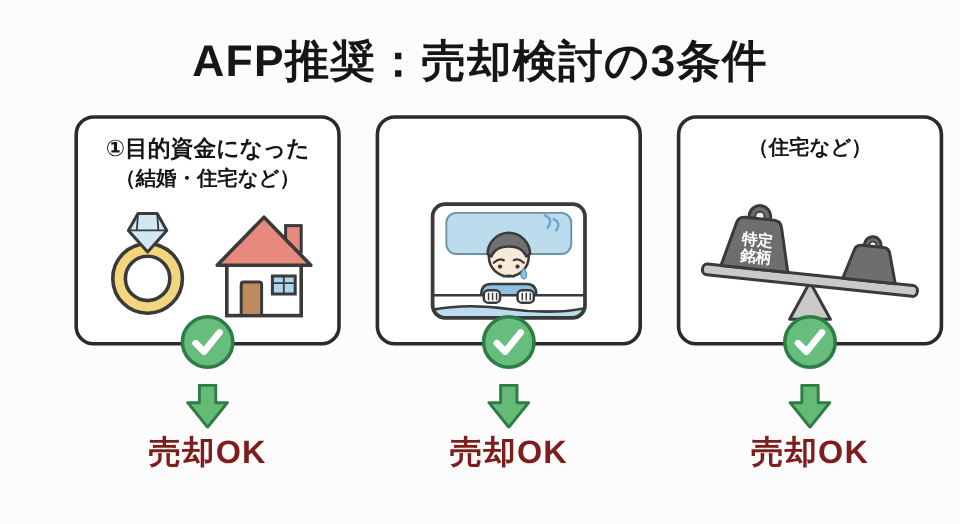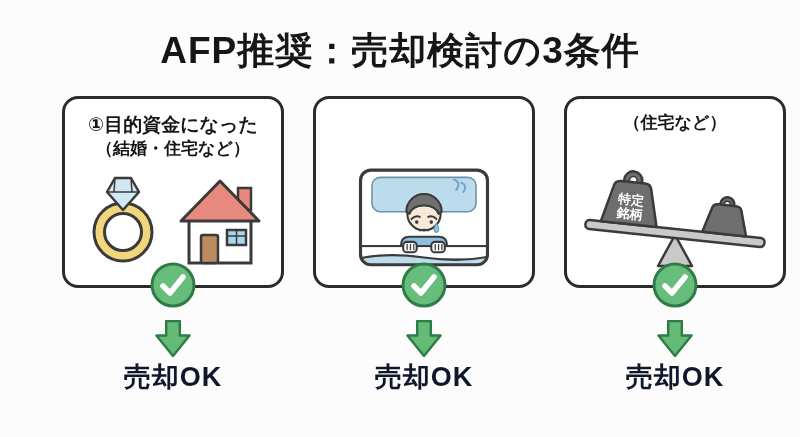--- a/index.html
+++ b/index.html
@@ -13,21 +13,21 @@
   .box{position:relative;box-sizing:border-box;width:222px;height:192px;
        background:#ffffff;border:3px solid #2b2b2b;border-radius:16px;}
   .box-title{margin-top:13px;text-align:center;font-weight:800;color:#161616;line-height:1.35;}
   .line1{font-size:19px;white-space:nowrap;}
   .line2{font-size:17px;white-space:nowrap;}
   .illustration{position:absolute;left:0;right:0;top:62px;height:116px;
                 display:flex;align-items:center;justify-content:center;}
   .check-badge{position:absolute;left:50%;bottom:-24px;transform:translateX(-50%);
                width:48px;height:48px;}
   .down-arrow{margin-top:32px;width:40px;height:37px;}
-  .ok-label{margin-top:2px;font-size:27px;font-weight:800;color:#0f172a;letter-spacing:1px;}
+  .ok-label{margin-top:2px;font-size:27px;font-weight:800;color:#7f1d1d;letter-spacing:1px;}
   svg text{font-family:"Liberation Sans","DejaVu Sans",sans-serif;}
 </style>
 </head>
 <body>
 
 <div class="stage">
 
   <div class="title">AFP推奨：売却検討の3条件</div>
 
   <div class="columns">

